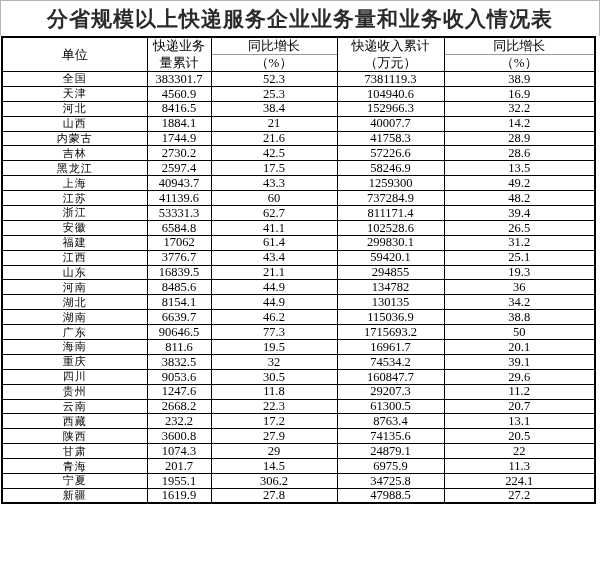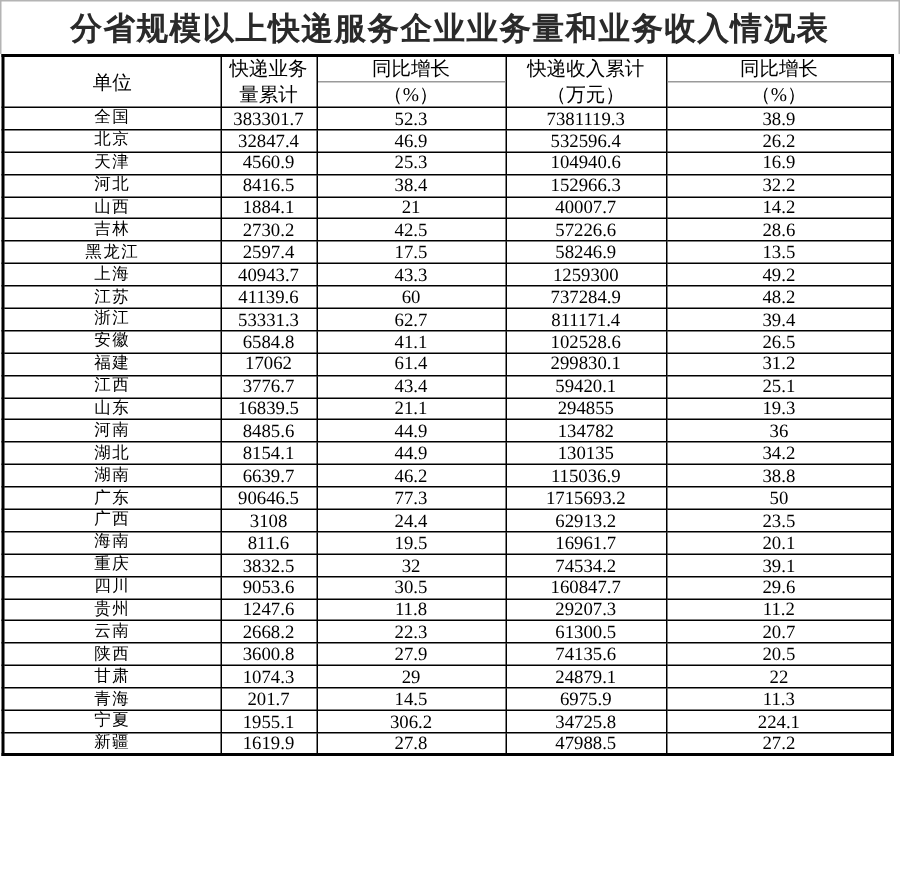--- a/index.html
+++ b/index.html
@@ -126,27 +126,20 @@
   </thead>
   <tbody>
       <tr>
         <td class="region">全国</td>
         <td>383301.7</td>
         <td>52.3</td>
         <td>7381119.3</td>
         <td>38.9</td>
       </tr>
       <tr>
-        <td class="region">北京</td>
-        <td>32847.4</td>
-        <td>46.9</td>
-        <td>532596.4</td>
-        <td>26.2</td>
-      </tr>
-      <tr>
         <td class="region">天津</td>
         <td>4560.9</td>
         <td>25.3</td>
         <td>104940.6</td>
         <td>16.9</td>
       </tr>
       <tr>
         <td class="region">河北</td>
         <td>8416.5</td>
         <td>38.4</td>
@@ -154,20 +147,27 @@
         <td>32.2</td>
       </tr>
       <tr>
         <td class="region">山西</td>
         <td>1884.1</td>
         <td>21</td>
         <td>40007.7</td>
         <td>14.2</td>
       </tr>
       <tr>
+        <td class="region">内蒙古</td>
+        <td>1744.9</td>
+        <td>21.6</td>
+        <td>41758.3</td>
+        <td>28.9</td>
+      </tr>
+      <tr>
         <td class="region">吉林</td>
         <td>2730.2</td>
         <td>42.5</td>
         <td>57226.6</td>
         <td>28.6</td>
       </tr>
       <tr>
         <td class="region">黑龙江</td>
         <td>2597.4</td>
         <td>17.5</td>
@@ -245,27 +245,20 @@
         <td>38.8</td>
       </tr>
       <tr>
         <td class="region">广东</td>
         <td>90646.5</td>
         <td>77.3</td>
         <td>1715693.2</td>
         <td>50</td>
       </tr>
       <tr>
-        <td class="region">广西</td>
-        <td>3108</td>
-        <td>24.4</td>
-        <td>62913.2</td>
-        <td>23.5</td>
-      </tr>
-      <tr>
         <td class="region">海南</td>
         <td>811.6</td>
         <td>19.5</td>
         <td>16961.7</td>
         <td>20.1</td>
       </tr>
       <tr>
         <td class="region">重庆</td>
         <td>3832.5</td>
         <td>32</td>
@@ -287,20 +280,27 @@
         <td>11.2</td>
       </tr>
       <tr>
         <td class="region">云南</td>
         <td>2668.2</td>
         <td>22.3</td>
         <td>61300.5</td>
         <td>20.7</td>
       </tr>
       <tr>
+        <td class="region">西藏</td>
+        <td>232.2</td>
+        <td>17.2</td>
+        <td>8763.4</td>
+        <td>13.1</td>
+      </tr>
+      <tr>
         <td class="region">陕西</td>
         <td>3600.8</td>
         <td>27.9</td>
         <td>74135.6</td>
         <td>20.5</td>
       </tr>
       <tr>
         <td class="region">甘肃</td>
         <td>1074.3</td>
         <td>29</td>

